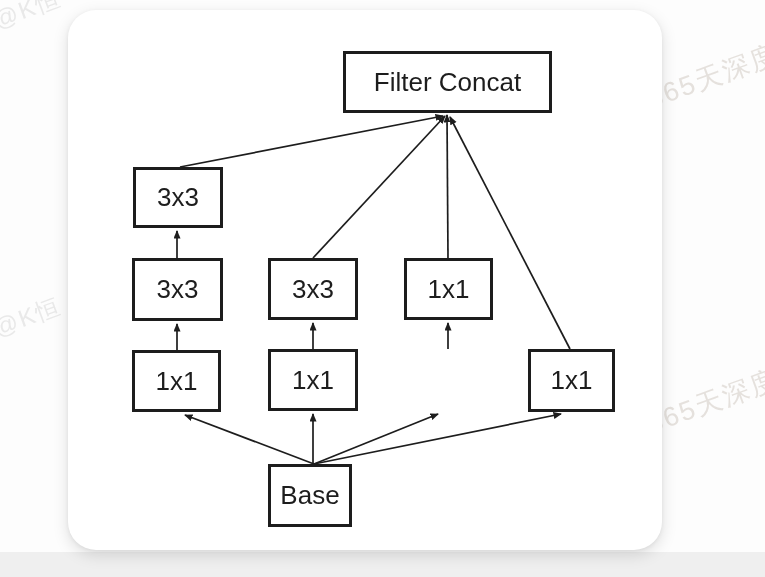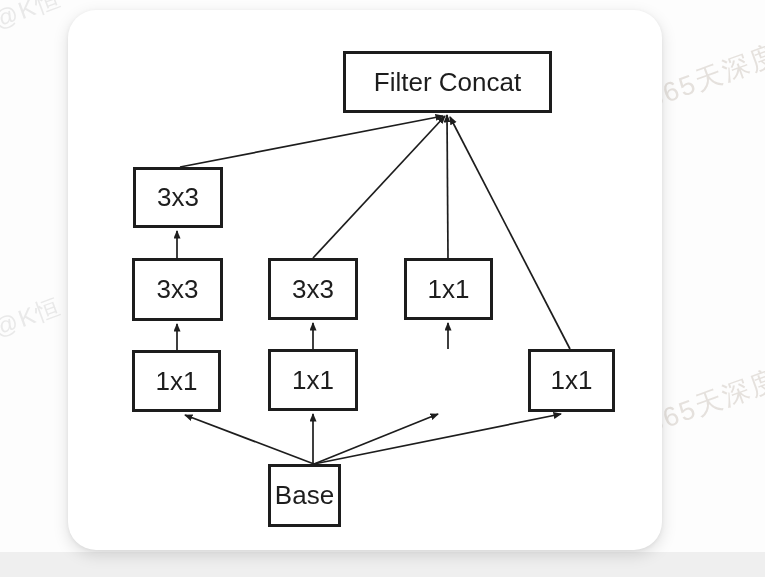--- a/index.html
+++ b/index.html
@@ -133,17 +133,17 @@
 
   <div class="node" style="left:336px; top:248px; width:89px; height:62px;">
     <span>1x1</span>
   </div>
 
 
   <div class="node" style="left:460px; top:339px; width:87px; height:63px;">
     <span>1x1</span>
   </div>
 
-  <div class="node" style="left:200px; top:454px; width:73px; height:63px;">
+  <div class="node" style="left:200px; top:454px; width:84px; height:63px;">
     <span>Base</span>
   </div>
 
 </div>
 
 </body></html>

